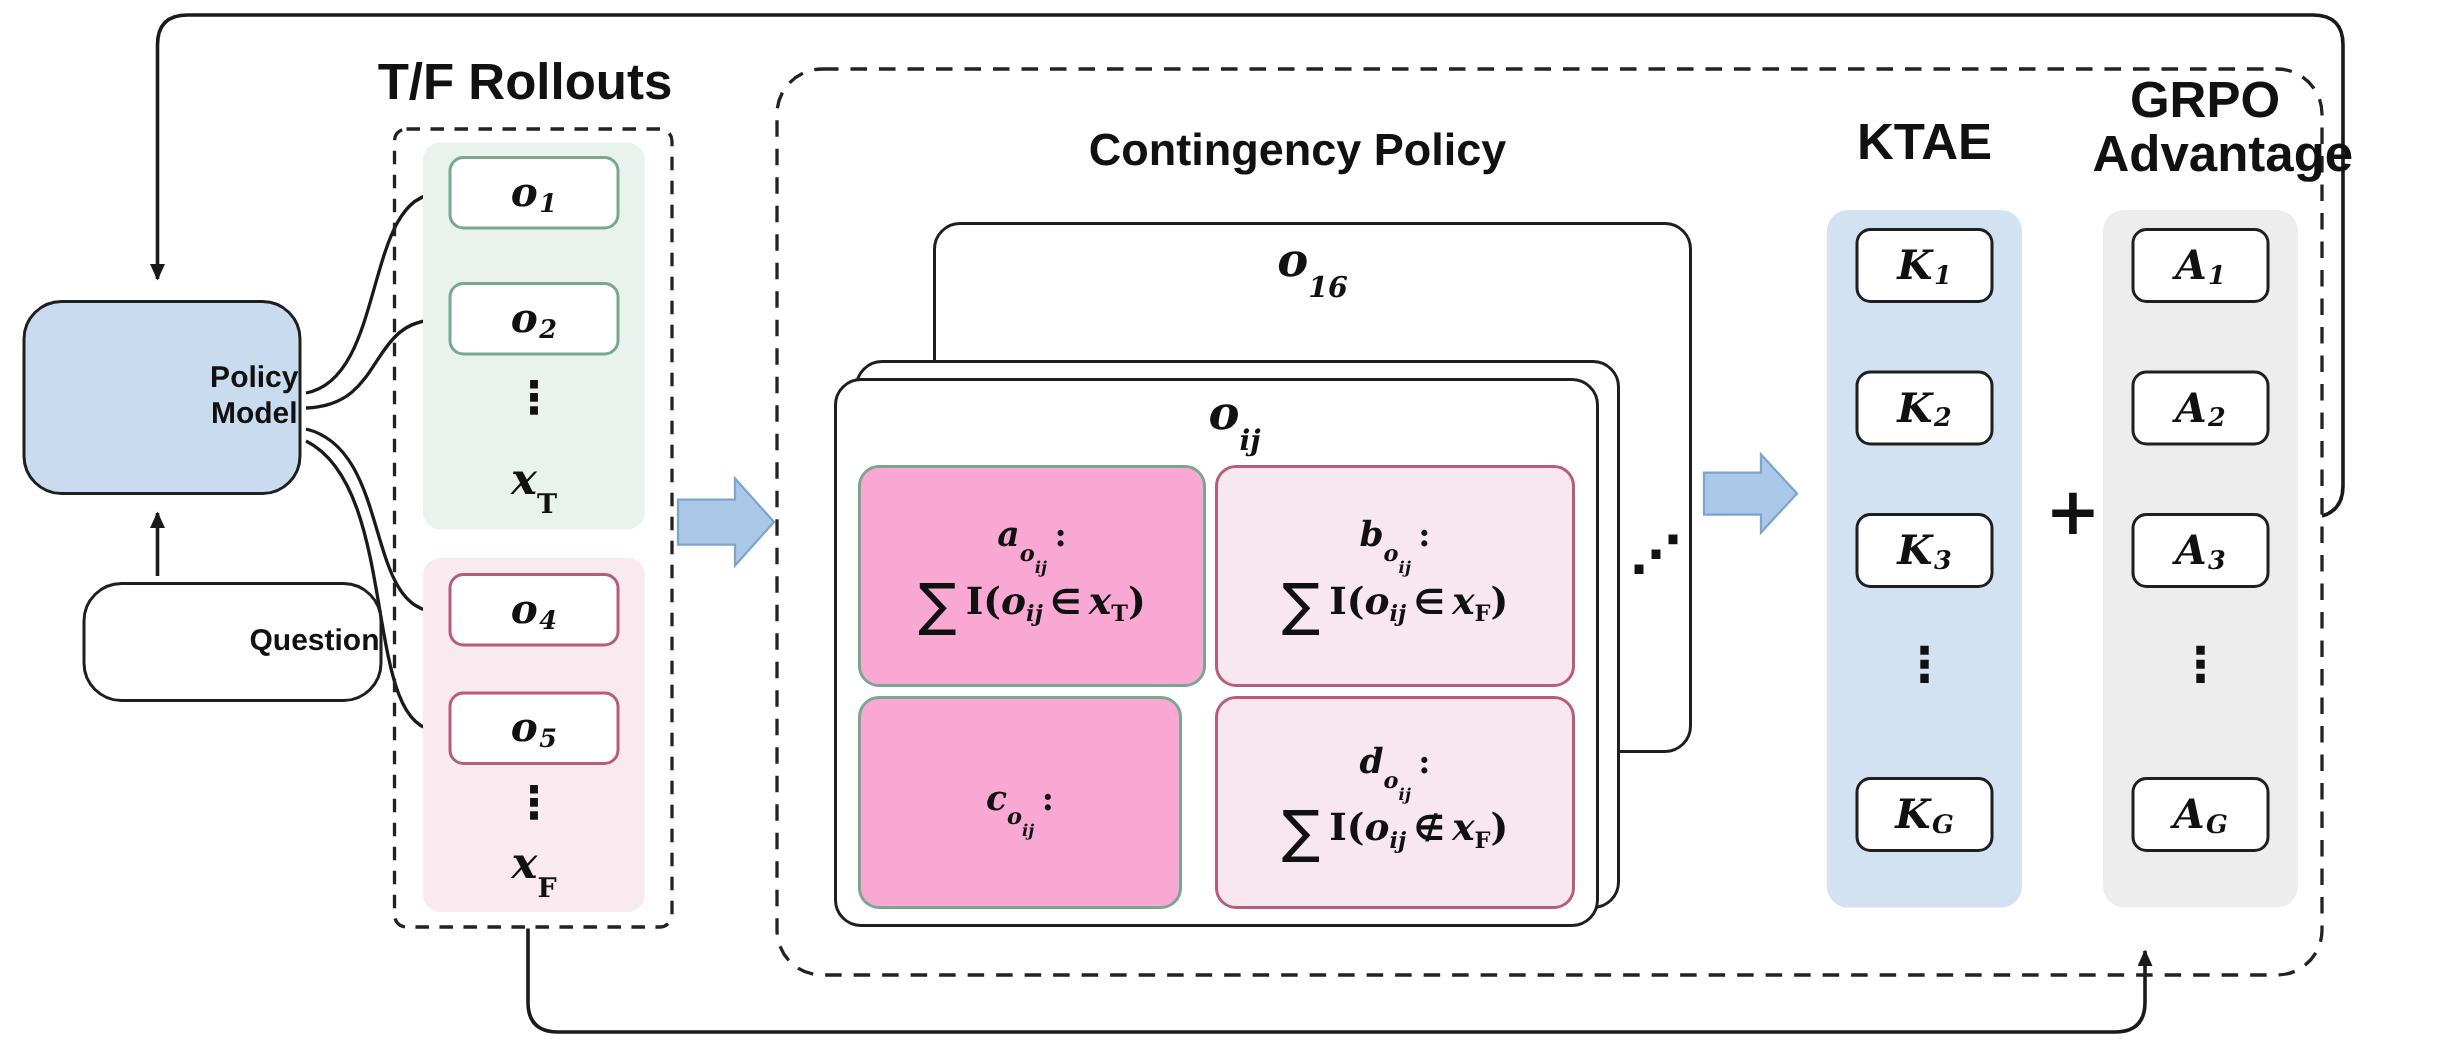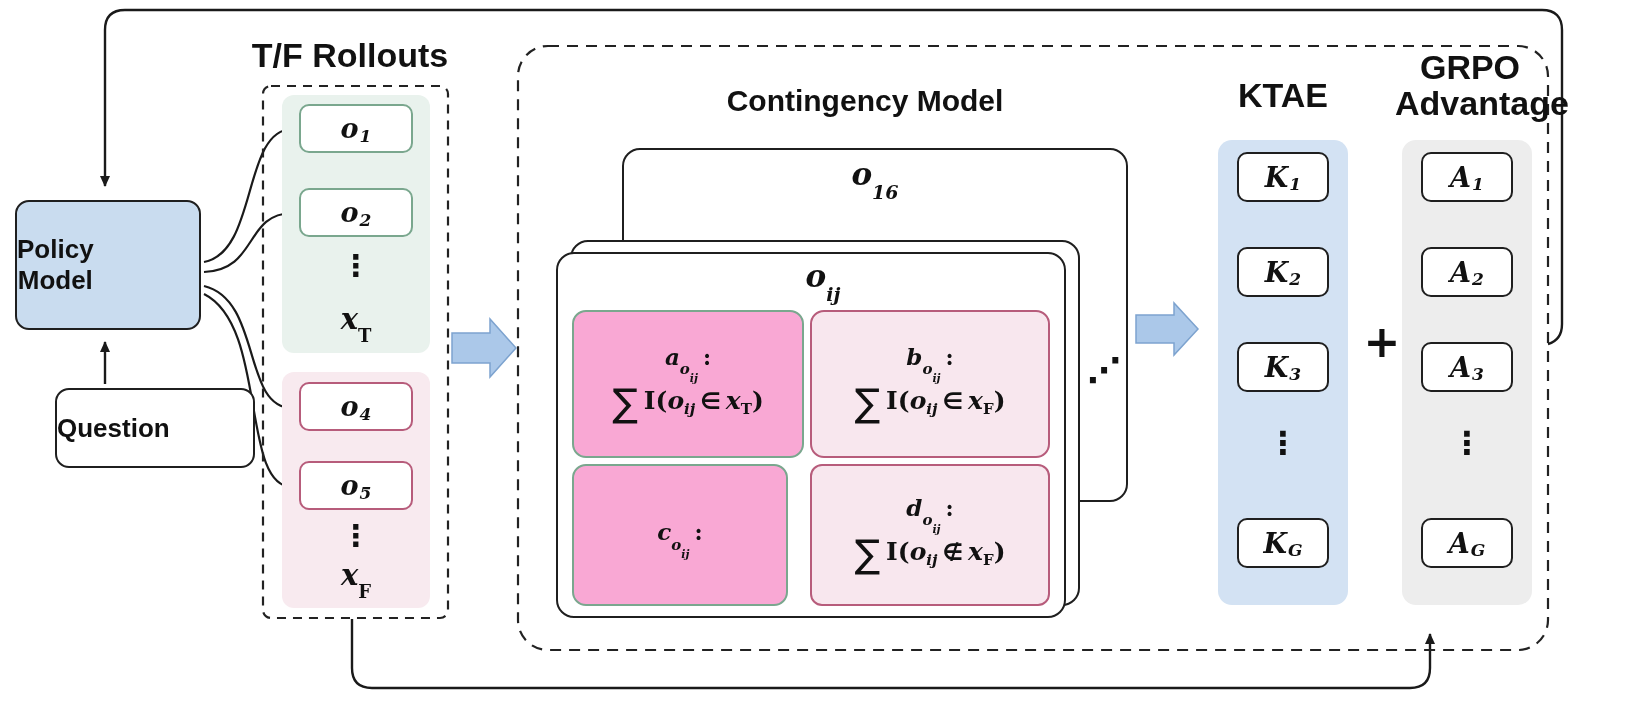--- a/index.html
+++ b/index.html
@@ -6,23 +6,23 @@
   html,body { background:#ffffff; }
   #canvas {
     position:relative; width:1630px; height:706px; background:#ffffff;
     font-family:"Liberation Sans", sans-serif; color:#111; overflow:hidden;
   }
   #wires { position:absolute; left:0; top:0; z-index:0; }
 
   .h { position:absolute; font-weight:600; font-size:34px; text-align:center; z-index:2; }
 
   .node {
-    position:absolute; border:2.5px solid #1f1f1f; border-radius:14px; background:#fff;
-    display:flex; align-items:center; justify-content:flex-start; text-align:center;
-    font-size:26px; font-weight:600; line-height:1.18; z-index:2;
+    position:absolute; border:2.5px solid #1f1f1f; border-radius:26px; background:#fff;
+    display:flex; align-items:center; justify-content:flex-end; text-align:center;
+    font-size:20px; font-weight:600; line-height:1.18; z-index:2;
   }
   .node.blue { background:#c9dcef; }
 
   .panel { position:absolute; border-radius:12px; z-index:1; }
   .panel.green { background:#e9f2ed; }
   .panel.pink  { background:#f8eaef; }
   .panel.bluep { background:#d3e2f3; }
   .panel.grayp { background:#ededed; }
 
   .chip {
@@ -133,21 +133,21 @@
   </div>
   <div class="chip pb" style="left:299px; top:461px; width:114px; height:49px;">
     <span>o</span>
       <sub>5</sub>
   </div>
   <div class="vdots" style="left:330px; top:518px; width:52px;">⋮</div>
   <div class="setlab" style="left:320px; top:558px; width:72px;">
     <span>x</span><sub>F</sub>
   </div>
 
-  <div class="h" style="left:700px; top:84px; width:330px; font-size:30px;">Contingency Model</div>
+  <div class="h" style="left:700px; top:84px; width:330px; font-size:30px;">Contingency Policy</div>
 
   <div class="card" style="left:622px; top:148px; width:506px; height:354px; z-index:4;"></div>
   <div class="card-title" style="left:622px; top:156px; width:506px;">
     <span>o</span><sub>16</sub>
   </div>
 
   <div class="card" style="left:570px; top:240px; width:510px; height:366px; z-index:5;"></div>
   <div class="card" style="left:556px; top:252px; width:510px; height:366px; z-index:6;"></div>
   <div class="card-title" style="left:556px; top:258px; width:510px;margin-left:12px;">
     <span>o</span><sub>ij</sub>
@@ -170,21 +170,21 @@
       <span class="sum">∑</span><span class="ind">I</span><span class="paren">(</span><span class="mvar">o</span><span class="ssub">ij</span><span class="rel">∈</span><span class="mvar">x</span><span class="ssub up">F</span><span class="paren">)</span>
     </div>
   </div>
 
   <div class="cell green" style="left:572px; top:464px; width:216px; height:142px;">
     <div class="cell-head">
       <span class="hvar">c</span><sub><span>o</span><sub>ij</sub></sub><span class="colon">:</span>
     </div>
   </div>
 
-  <div class="cell pink" style="left:810px; top:464px; width:240px; height:142px;border-radius:12px;">
+  <div class="cell pink" style="left:810px; top:464px; width:240px; height:142px;">
     <div class="cell-head">
       <span class="hvar">d</span><sub><span>o</span><sub>ij</sub></sub><span class="colon">:</span>
     </div>
     <div class="cell-formula">
       <span class="sum">∑</span><span class="ind">I</span><span class="paren">(</span><span class="mvar">o</span><span class="ssub">ij</span><span class="rel">∉</span><span class="mvar">x</span><span class="ssub up">F</span><span class="paren">)</span>
     </div>
   </div>
 
   <div class="vdots" style="left:1080px; top:350px; width:48px; font-size:34px; z-index:7;">⋰</div>
 

